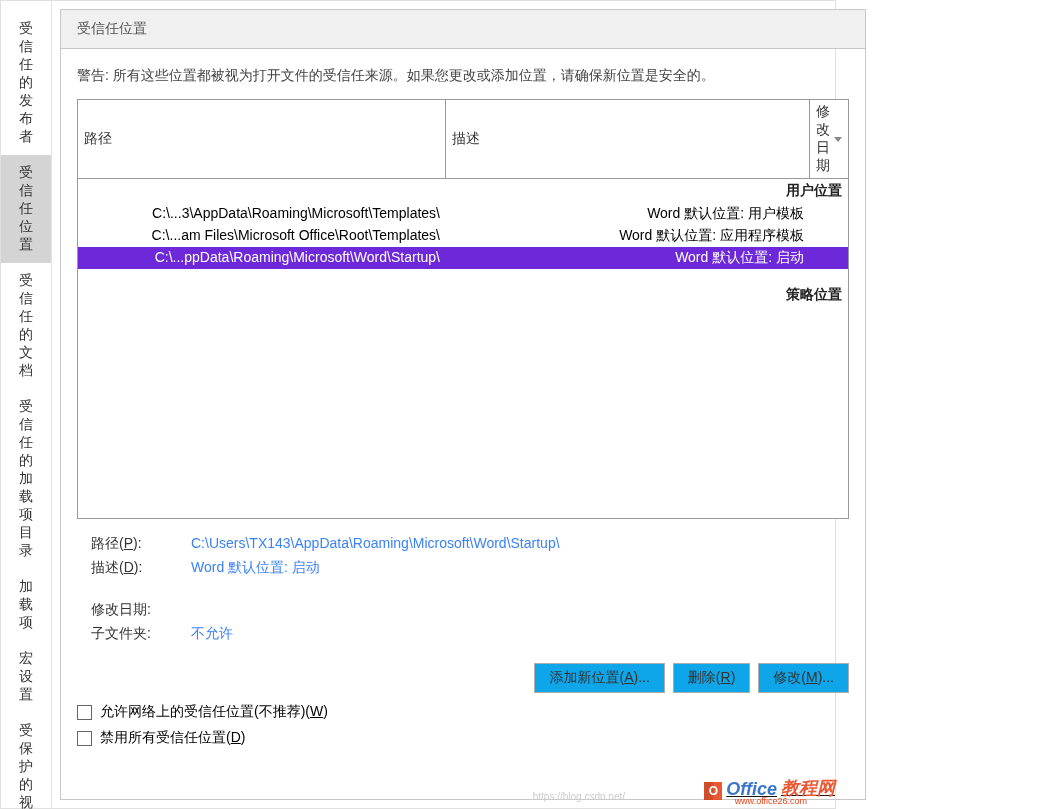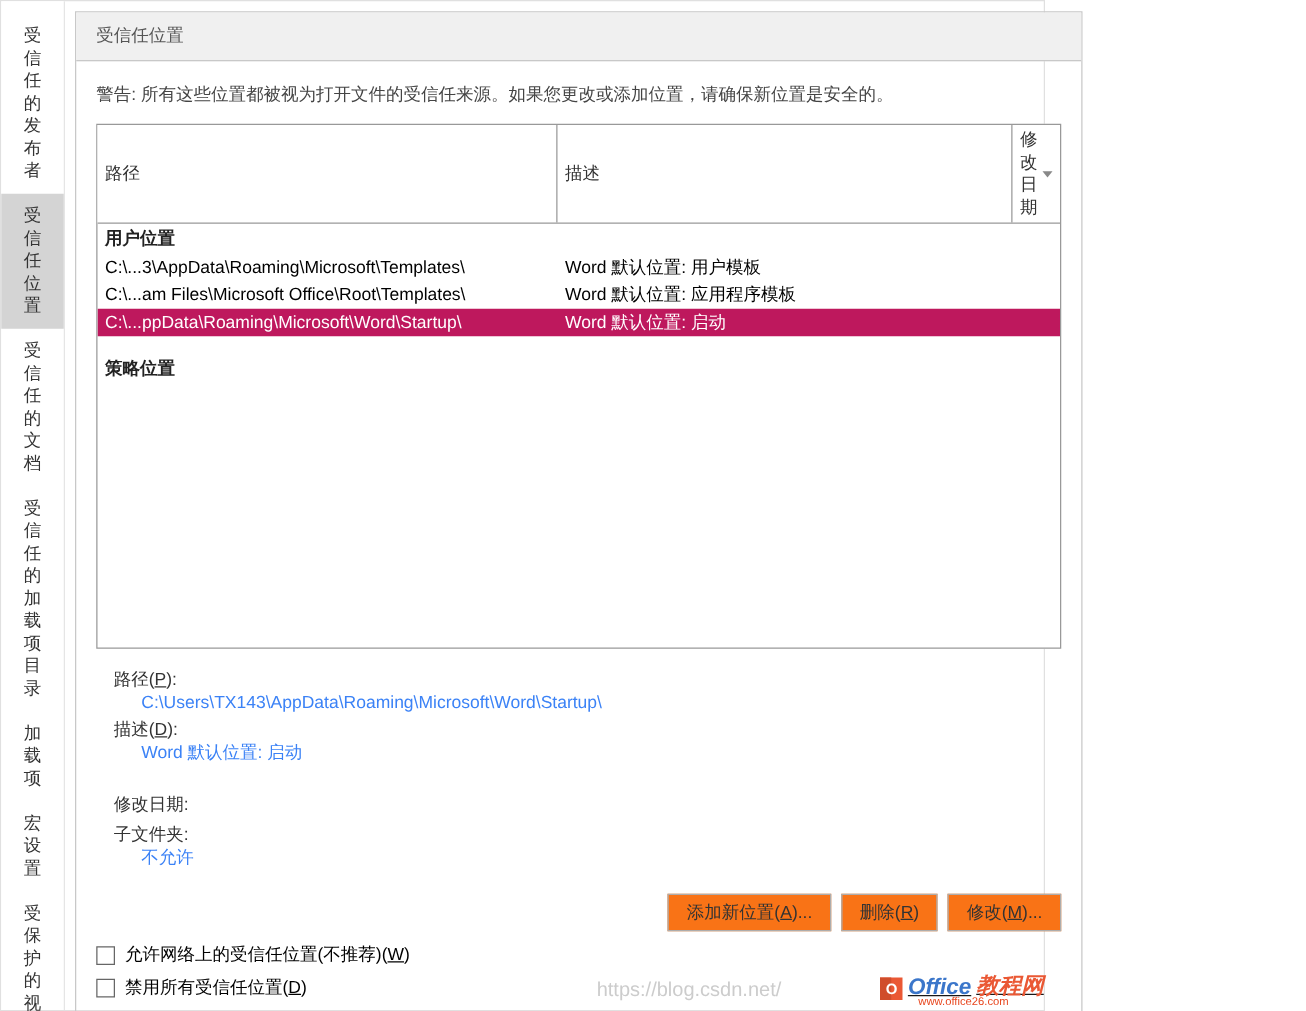--- a/index.html
+++ b/index.html
@@ -13,46 +13,46 @@
     .panel-header { background:#f0f0f0; border-bottom:1px solid #c8c8c8; padding:10px 16px; color:#555; font-weight:500; }
     .panel-body { flex:1; padding:18px 16px 16px 16px; display:flex; flex-direction:column; }
     .warning { color:#444; margin-bottom:14px; }
     .table { border:1px solid #999; display:flex; flex-direction:column; height:420px; background:#fff; }
     .thead { display:flex; background:#fff; border-bottom:1px solid #999; }
     .th { padding:3px 6px; border-right:1px solid #999; display:flex; align-items:center; justify-content:flex-start; color:#333; }
     .th.path { flex:0 0 368px; }
     .th.desc { flex:0 0 364px; }
     .th.date { flex:1; border-right:none; }
     .th .sort { width:0; height:0; border-left:4px solid transparent; border-right:4px solid transparent; border-top:5px solid #888; margin-left:4px; }
-    .tbody { flex:1; overflow:auto; }
+    .tbody { flex:1; overflow:auto;text-align:right; }
     .section-head { font-weight:bold; padding:3px 6px; color:#222; }
     .row { display:flex; cursor:pointer; }
-    .row.selected { background:#be185d; color:#fff; }
+    .row.selected { background:#6d28d9; color:#fff; }
     .cell { padding:2px 6px; white-space:nowrap; overflow:hidden; }
     .cell.path { flex:0 0 368px; }
     .cell.desc { flex:0 0 364px; }
     .cell.date { flex:1; }
     .details { margin-top:16px; padding-left:14px; }
-    .detail-row { display:flex; margin-bottom:6px;flex-direction:column; }
+    .detail-row { display:flex; margin-bottom:6px; }
     .detail-lbl { width:78px; color:#333; }
     .detail-val { color:#3b82f6;margin-left:22px; }
     .actions { display:flex; justify-content:flex-end; gap:8px; margin:14px 0 10px 0; }
-    .btn { border:1px solid #adadad; background:#f97316; padding:5px 14px; cursor:pointer; color:#333; }
+    .btn { border:1px solid #adadad; background:#0ea5e9; padding:5px 14px; cursor:pointer; color:#333; }
     .checks { padding-left:0; }
     .check-row { display:flex; align-items:center; gap:8px; margin-bottom:8px; }
     .checkbox { width:15px; height:15px; border:1px solid #666; background:#fff; cursor:pointer; flex-shrink:0; }
     .u { text-decoration:underline; }
     .watermark { position:absolute; bottom:8px; right:0; display:flex; align-items:flex-end; gap:4px; opacity:0.9; pointer-events:none;text-decoration:underline; }
     .wm-icon { width:18px; height:18px; background:#e8471f; position:relative; }
     .wm-icon::before { content:""; position:absolute; left:0; top:0; width:50%; height:100%; background:#cc3a15; }
     .wm-icon::after { content:"O"; position:absolute; left:0; top:0; width:100%; text-align:center; color:#fff; font-weight:bold; font-size:12px; line-height:18px; }
     .wm-t1 { color:#2668c5; font-weight:bold; font-size:18px; font-style:italic; }
     .wm-t2 { color:#e8471f; font-weight:bold; font-size:18px; font-style:italic; }
     .wm-sub { position:absolute; bottom:2px; right:28px; font-size:9px; color:#e8471f; }
-    .wm-blog { position:absolute; bottom:6px; right:210px; font-size:16px; color:#ccc; }
+    .wm-blog { position:absolute; bottom:6px; right:210px; font-size:10px; color:#ccc; }
   </style>
 </head>
 <body>
 
 <div class="dialog">
   <div class="sidebar">
     <div class="sidebar-item">受信任的发布者</div>
     <div class="sidebar-item selected">受信任位置</div>
     <div class="sidebar-item">受信任的文档</div>
     <div class="sidebar-item">受信任的加载项目录</div>

